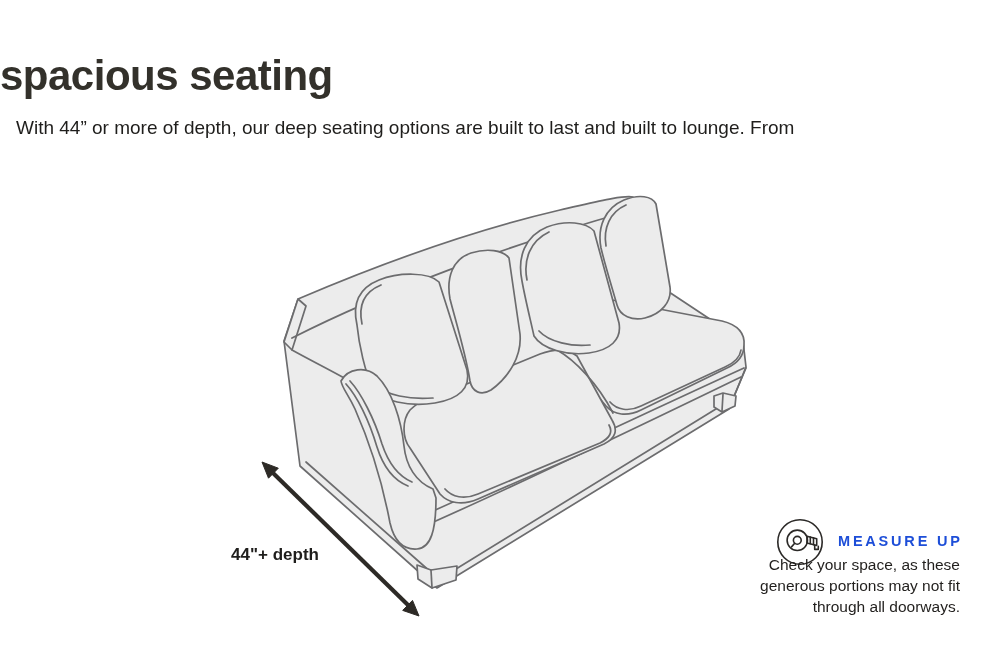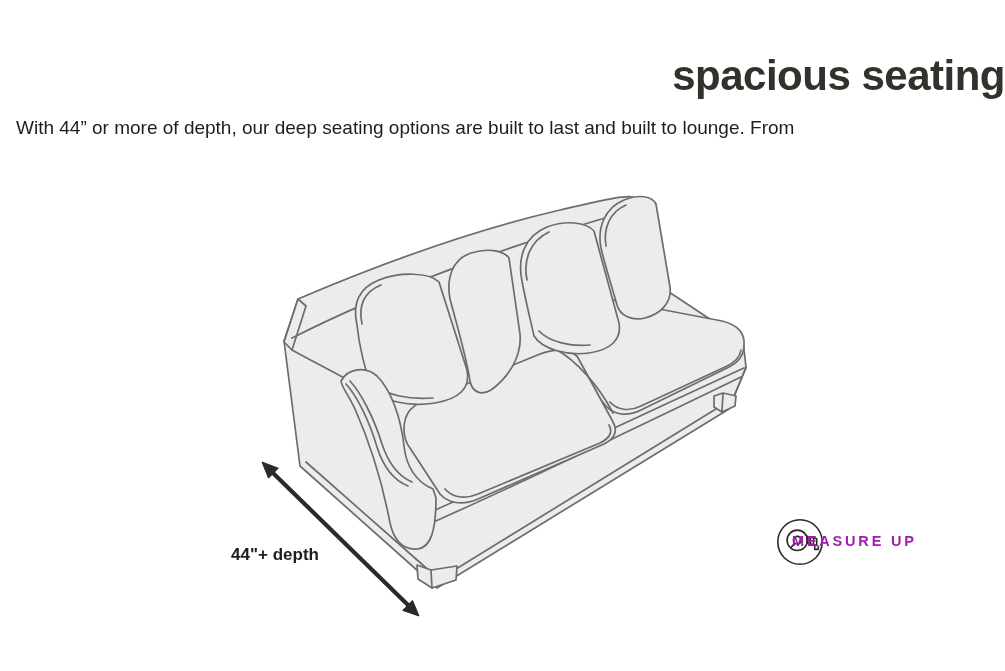--- a/index.html
+++ b/index.html
@@ -1,35 +1,35 @@
 <!DOCTYPE html>
 <html><head>
 <meta charset="utf-8">
 <style>
   html,body{margin:0;padding:0;background:#ffffff;}
   .canvas{
     position:relative;width:1005px;height:671px;background:#ffffff;overflow:hidden;
     font-family:"Liberation Sans", sans-serif;color:#211f1d;
   }
   .title{
-    position:absolute;top:52px;left:0;width:100%;text-align:right;
+    position:absolute;top:52px;left:0;width:100%;text-align:left;
     font-size:42px;font-weight:bold;color:#33312b;letter-spacing:-0.5px;
   }
   .intro{
     position:absolute;top:115px;left:16px;width:100%;
     font-size:19px;line-height:26px;color:#1f1e1c;
   }
   .depth-label{
     position:absolute;left:200px;top:545px;width:150px;text-align:center;
     font-size:17px;font-weight:bold;color:#1f1e1c;
   }
   .measure-icon{position:absolute;left:776px;top:518px;width:48px;height:48px;}
   .measure-heading{
-    position:absolute;left:792px;top:533px;font-size:14.5px;font-weight:bold;
-    letter-spacing:2.8px;color:#a21caf;white-space:nowrap;
+    position:absolute;left:838px;top:533px;font-size:14.5px;font-weight:bold;
+    letter-spacing:2.8px;color:#1d4ed8;white-space:nowrap;
   }
   .measure-note{
     position:absolute;right:45px;top:554px;width:250px;text-align:right;
     font-size:15.5px;line-height:21px;color:#211f1d;
   }
   .sofa-svg{position:absolute;left:0;top:0;}
 </style>
 </head>
 <body>
 
@@ -133,14 +133,19 @@
       <circle cx="21.3" cy="22.3" r="10.2"></circle>
       <circle cx="21.3" cy="22.3" r="3.9"></circle>
       <path d="M18.7,25.3 L15.5,28.9"></path>
       <path d="M31,18.2 L40.7,20.8 L40.7,27.4 L31,24.9 Z"></path>
       <path d="M34.3,19.1 L34.3,25.8"></path>
       <path d="M37.5,19.9 L37.5,26.6"></path>
       <path d="M38.7,27.1 L38.7,31.4 L42.3,31.4 L42.3,28.3"></path>
     </svg>
   </div>
   <div class="measure-heading">MEASURE UP</div>
+  <div class="measure-note">
+    <div>Check your space, as these</div>
+    <div>generous portions may not fit</div>
+    <div>through all doorways.</div>
+  </div>
 
 </div>
 
 </body></html>

